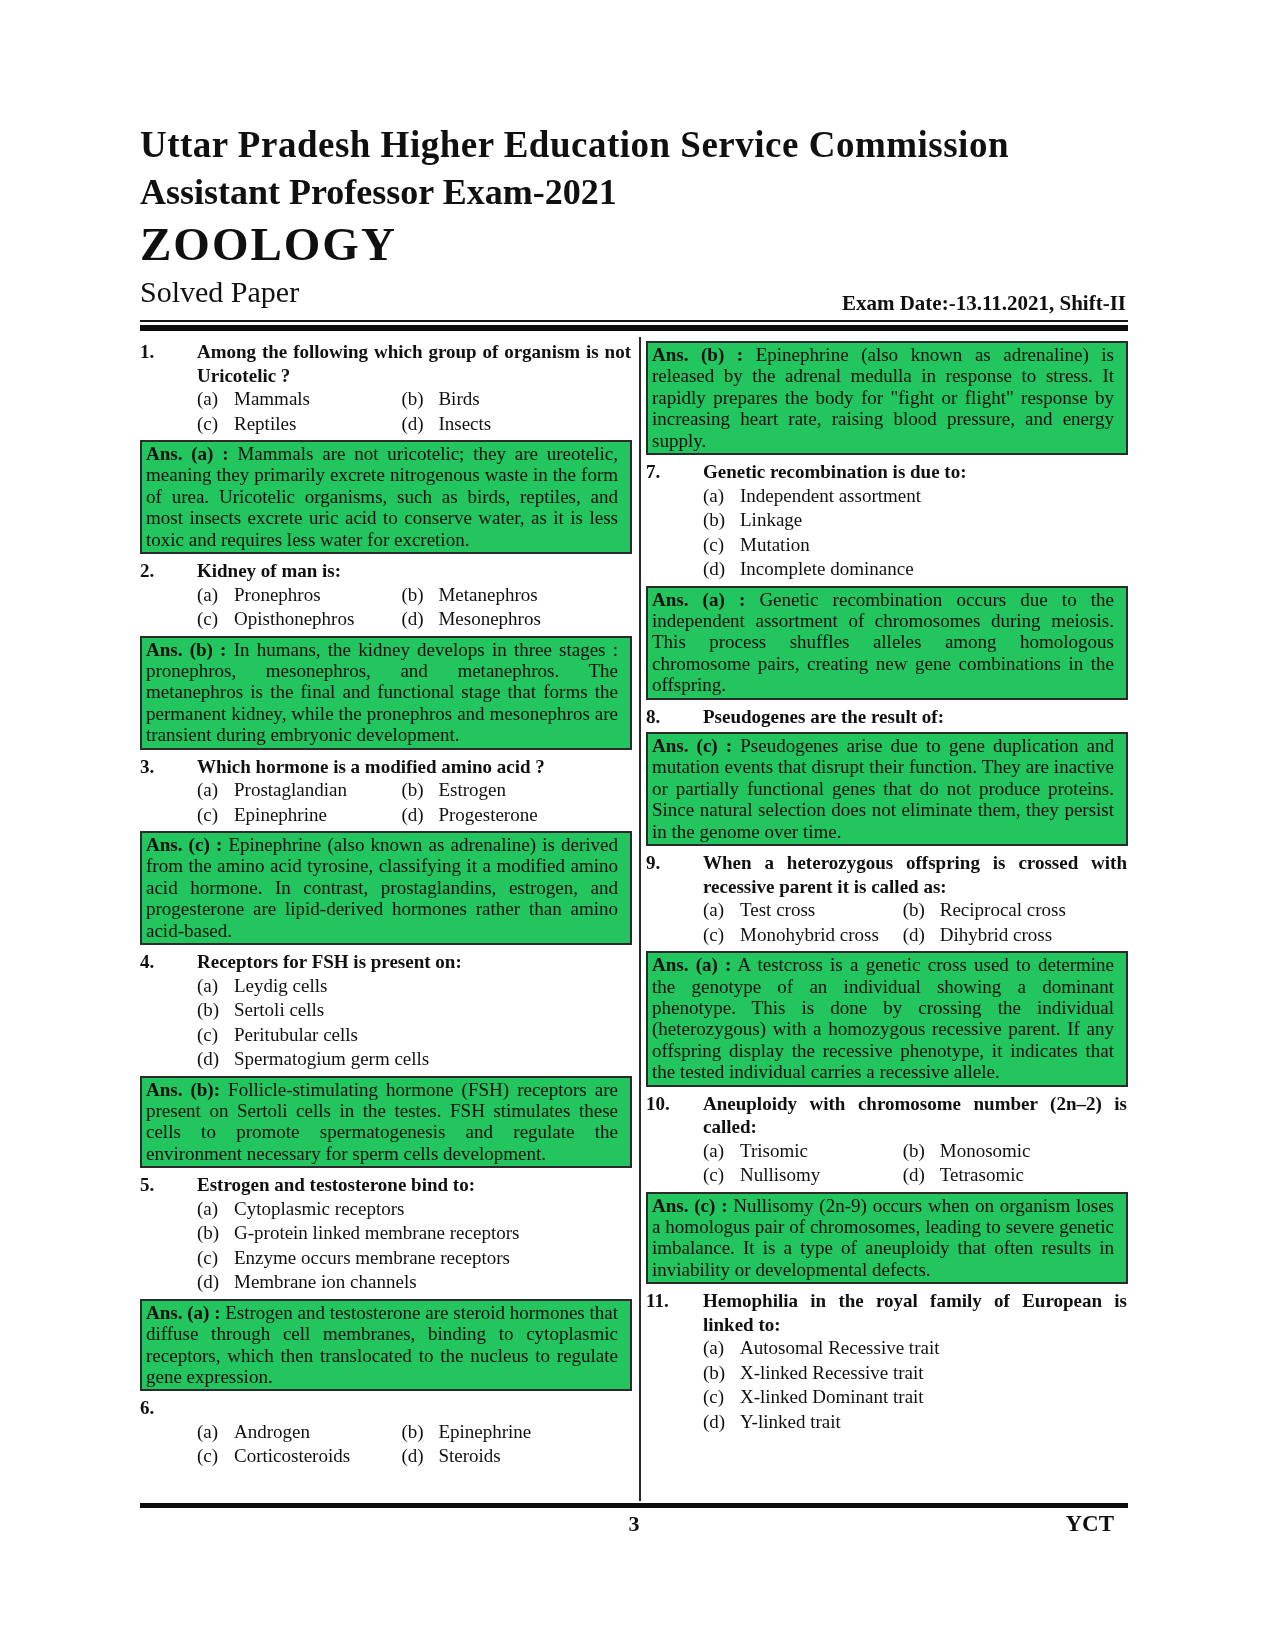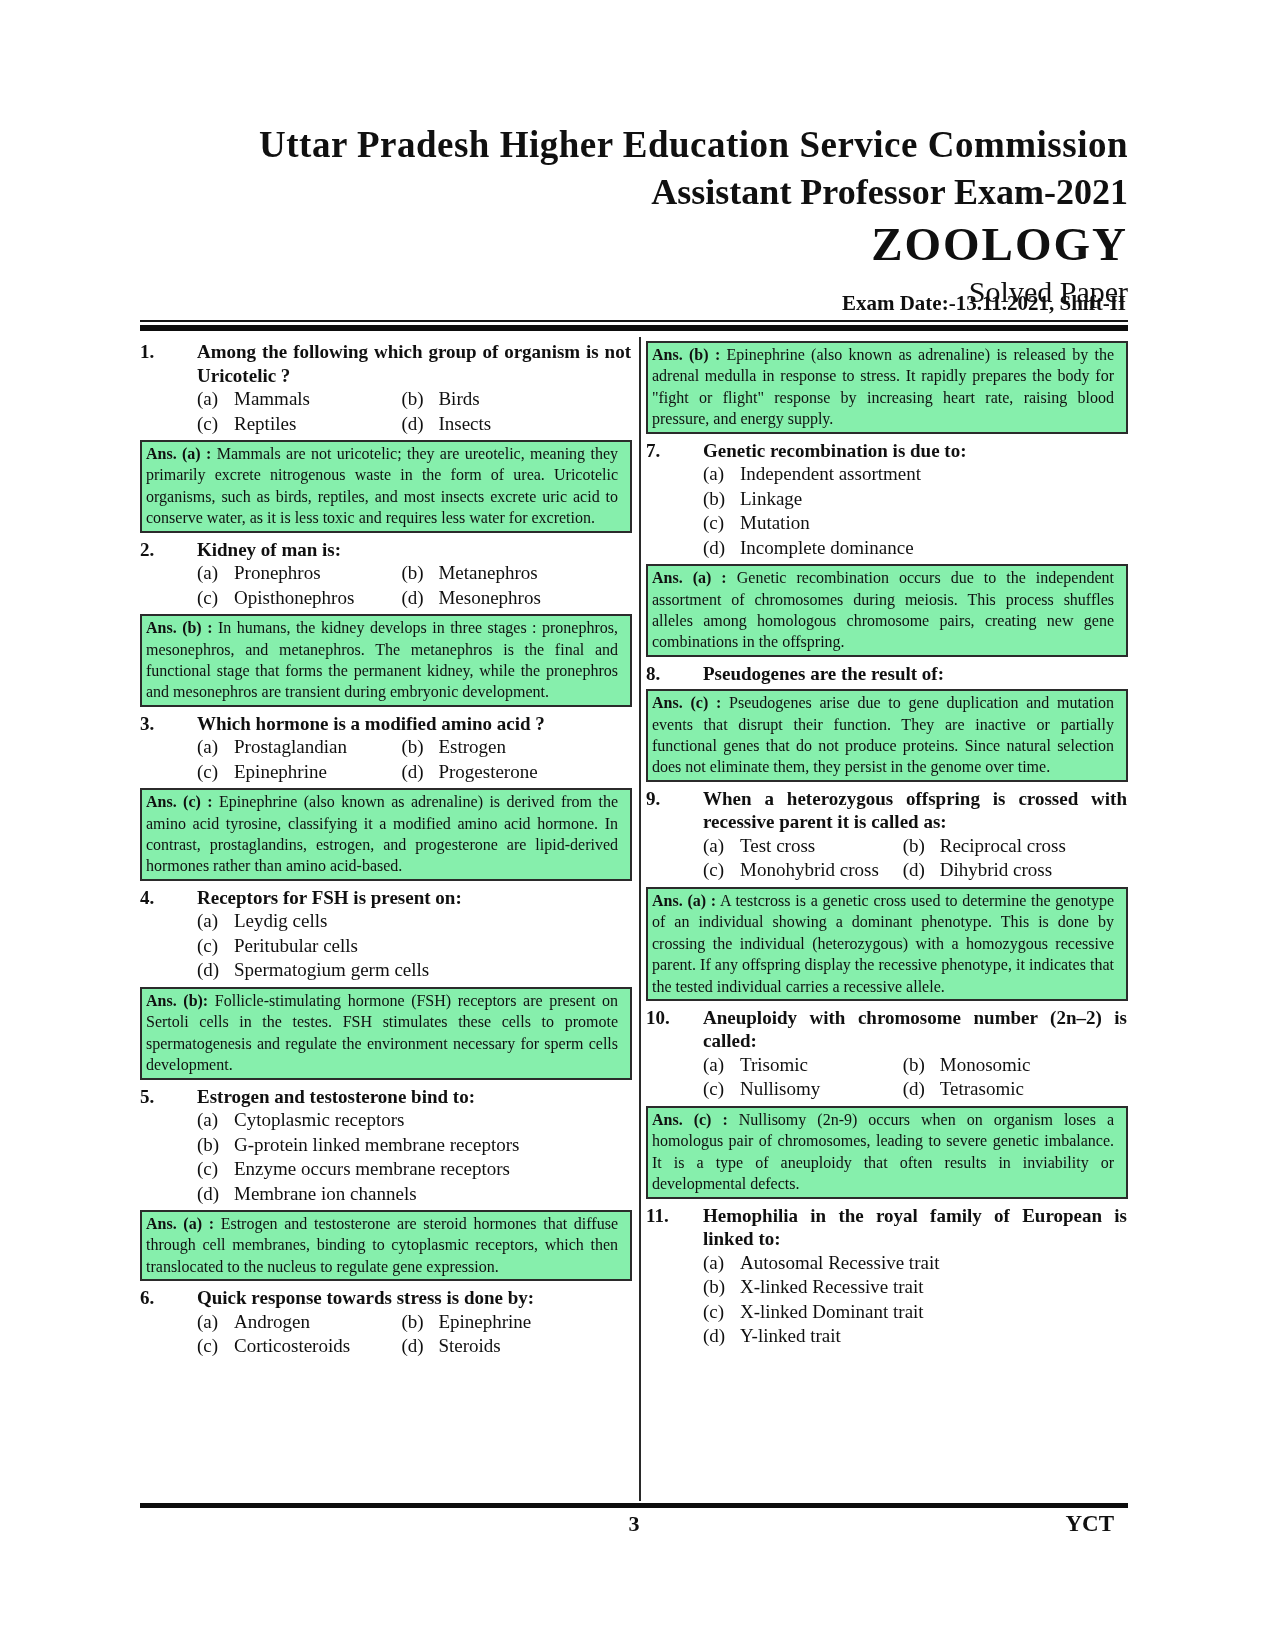--- a/index.html
+++ b/index.html
@@ -9,21 +9,21 @@
     color: #101010;
     position: relative;
     overflow: hidden;
   }
   .page {
     position: absolute;
     left: 140px; top: 122px;
     width: 988px;
   }
   
-  .hdr { text-align: right; }
+  .hdr { text-align: left; }
   .hdr-line1 { font-size: 37px; font-weight: bold; line-height: 46px; letter-spacing: .5px; }
   .hdr-line2 { font-size: 36px; font-weight: bold; line-height: 48px; }
   .hdr-subject { font-size: 47px; font-weight: bold; line-height: 56px; letter-spacing: 2px; }
   .hdr-row { position: relative; height: 42px; }
   .hdr-paper { font-size: 30px; font-weight: normal; line-height: 40px; }
   .hdr-date {
     position: absolute; right: 2px; bottom: -2px;
     font-size: 21px; font-weight: bold;
   }
   .rule-thin { border-top: 2.5px solid #161616; margin-top: 6px; }
@@ -38,24 +38,24 @@
   .q-head { display: flex; font-weight: bold; font-size: 19px; line-height: 23.5px; }
   .q-num { width: 57px; flex: 0 0 57px; }
   .q-text { flex: 1; text-align: justify; padding-right: 1px; }
   .opts { margin-left: 57px; }
   .opts.grid { display: grid; grid-template-columns: 47% 53%; }
   .opt { font-size: 19px; line-height: 24.5px; white-space: nowrap; }
   .opt-label { display: inline-block; min-width: 37px; }
   
   .ans-box {
     border: 2px solid #2b2b2b;
-    background: #86efac;
+    background: #22c55e;
     margin: 4px 0 5px 0;
     padding: 1px 12px 2px 4px;
-    font-size: 16px; line-height: 21.4px;
+    font-size: 19px; line-height: 21.4px;
     text-align: justify;
   }
   .ans-prefix { font-weight: bold; }
   
   .ftr-rule { height: 5px; background: #0d0d0d; margin-top: 2px; }
   .ftr-row { position: relative; height: 34px; }
   .ftr-page { position: absolute; left: 0; right: 0; text-align: center; font-size: 22px; font-weight: bold; line-height: 32px; }
   .ftr-pub { position: absolute; right: 14px; font-size: 23px; font-weight: bold; line-height: 32px; }
 </style>
 </head>
@@ -116,20 +116,21 @@
           </div>
         </div>
         <div class="ans-box"><span class="ans-prefix">Ans. (c) :</span> <span class="ans-body">Epinephrine (also known as adrenaline) is derived from the amino acid tyrosine, classifying it a modified amino acid hormone. In contrast, prostaglandins, estrogen, and progesterone are lipid-derived hormones rather than amino acid-based.</span></div>
         <div class="q">
           <div class="q-head">
             <span class="q-num">4.</span>
             <span class="q-text">Receptors for FSH is present on:</span>
           </div>
           <div class="opts list">
             <div class="opt"><span class="opt-label">(a)</span><span class="opt-text">Leydig cells</span></div>
+            <div class="opt"><span class="opt-label">(b)</span><span class="opt-text">Sertoli cells</span></div>
             <div class="opt"><span class="opt-label">(c)</span><span class="opt-text">Peritubular cells</span></div>
             <div class="opt"><span class="opt-label">(d)</span><span class="opt-text">Spermatogium germ cells</span></div>
           </div>
         </div>
         <div class="ans-box"><span class="ans-prefix">Ans. (b):</span> <span class="ans-body">Follicle-stimulating hormone (FSH) receptors are present on Sertoli cells in the testes. FSH stimulates these cells to promote spermatogenesis and regulate the environment necessary for sperm cells development.</span></div>
         <div class="q">
           <div class="q-head">
             <span class="q-num">5.</span>
             <span class="q-text">Estrogen and testosterone bind to:</span>
           </div>
@@ -137,21 +138,20 @@
             <div class="opt"><span class="opt-label">(a)</span><span class="opt-text">Cytoplasmic receptors</span></div>
             <div class="opt"><span class="opt-label">(b)</span><span class="opt-text">G-protein linked membrane receptors</span></div>
             <div class="opt"><span class="opt-label">(c)</span><span class="opt-text">Enzyme occurs membrane receptors</span></div>
             <div class="opt"><span class="opt-label">(d)</span><span class="opt-text">Membrane ion channels</span></div>
           </div>
         </div>
         <div class="ans-box"><span class="ans-prefix">Ans. (a) :</span> <span class="ans-body">Estrogen and testosterone are steroid hormones that diffuse through cell membranes, binding to cytoplasmic receptors, which then translocated to the nucleus to regulate gene expression.</span></div>
         <div class="q">
           <div class="q-head">
             <span class="q-num">6.</span>
-            <span class="q-text">Quick response towards stress is done by:</span>
           </div>
           <div class="opts grid">
             <div class="opt"><span class="opt-label">(a)</span><span class="opt-text">Androgen</span></div>
             <div class="opt"><span class="opt-label">(b)</span><span class="opt-text">Epinephrine</span></div>
             <div class="opt"><span class="opt-label">(c)</span><span class="opt-text">Corticosteroids</span></div>
             <div class="opt"><span class="opt-label">(d)</span><span class="opt-text">Steroids</span></div>
           </div>
         </div>
       </div>
     <div class="col-divider"></div>

